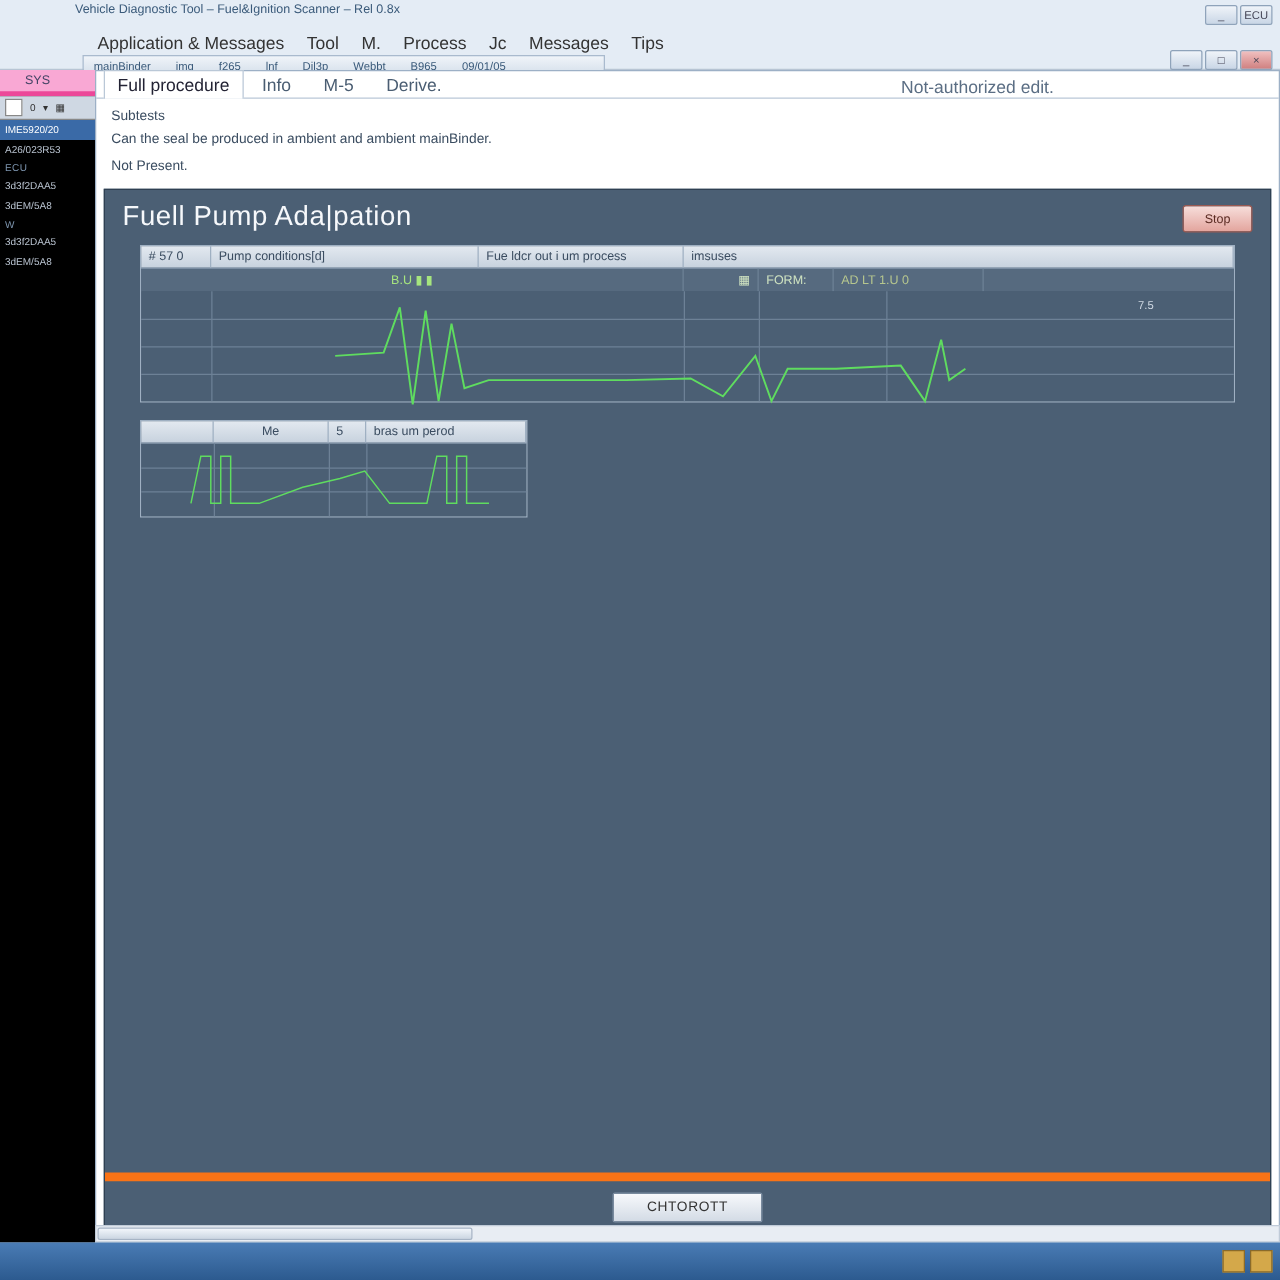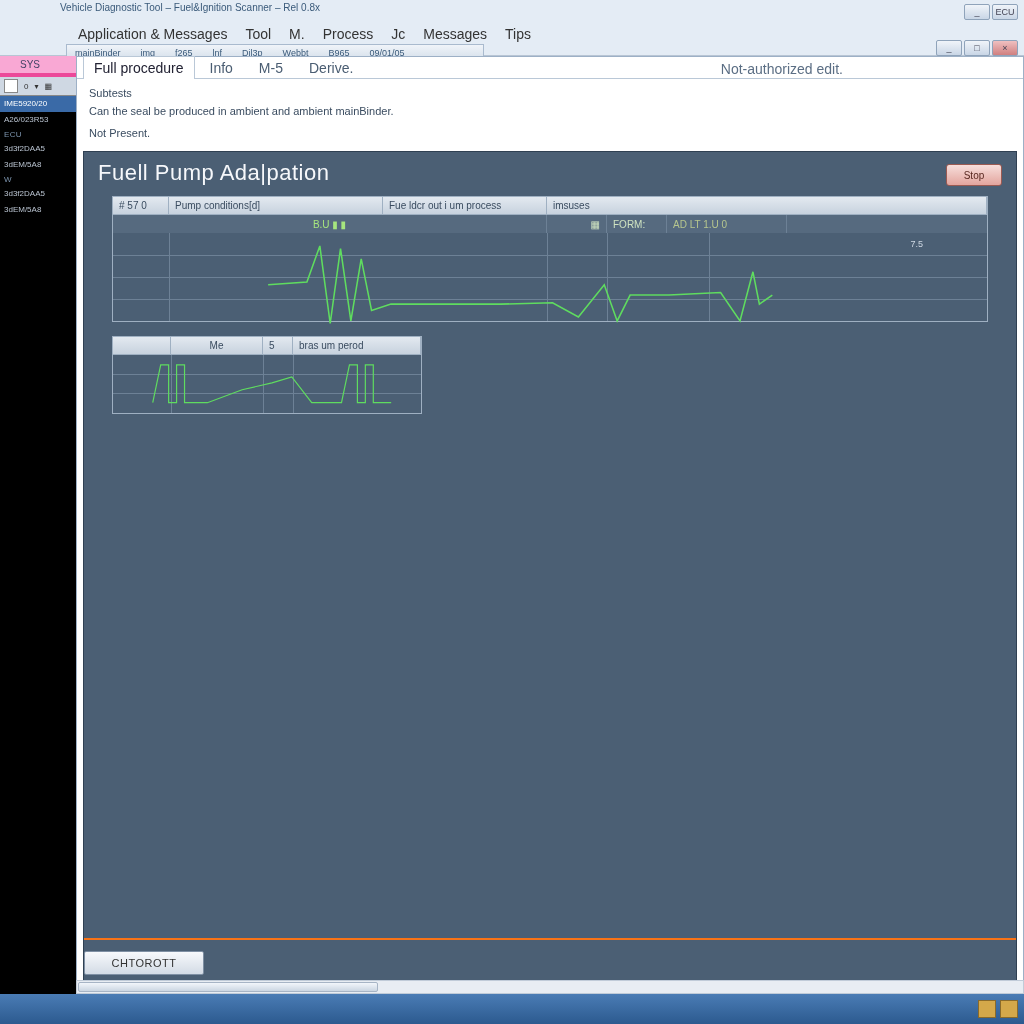--- a/index.html
+++ b/index.html
@@ -43,21 +43,21 @@
 .chart-sub{display:flex;height:18px;background:#566a7f;font-size:10px;color:#cfe3c1}
 .chart-sub .cell{border-right:1px solid #6d8196;padding:2px 6px;display:flex;align-items:center;gap:4px}
 .chart-body{position:relative;height:88px;background:#4b5f74}
 .chart-body .grid-row{position:absolute;left:0;right:0;border-top:1px solid #6d8196}
 .chart-body .grid-col{position:absolute;top:0;bottom:0;border-left:1px solid #6d8196}
 .trace{position:absolute;inset:0}
 .trace path{stroke:#5fdc5f;stroke-width:1.2;fill:none}
 .small-chart{margin-top:14px;border:1px solid #9fb0c2;width:310px}
 .small-chart .chart-body{height:58px}
 .filler{flex:1}
-.footer{height:48px;display:flex;align-items:center;justify-content:flex-start;border-top:2px solid #f97316}
+.footer{height:48px;display:flex;align-items:center;justify-content:center;border-top:7px solid #f97316}
 .footer button{width:120px;height:24px;background:linear-gradient(#f7f9fc,#d3dbe5);border:1px solid #7e8fa3;border-radius:2px;font-size:11px;color:#333;letter-spacing:.5px}
 .scrollbar-h{position:absolute;left:76px;right:0;bottom:30px;height:14px;background:#e8edf3;border:1px solid #c0cbd8}
 .scrollbar-h .thumb{position:absolute;left:1px;top:1px;height:10px;width:300px;background:linear-gradient(#f2f6fb,#cbd6e2);border:1px solid #a6b4c5;border-radius:2px}
 .yval{position:absolute;font-size:9px;color:#cfd8e3}
 </style>
 </head>
 <body>
 
 <div class="outer-chrome">
   <div class="title-strip">Vehicle Diagnostic Tool – Fuel&amp;Ignition Scanner – Rel 0.8x</div>

